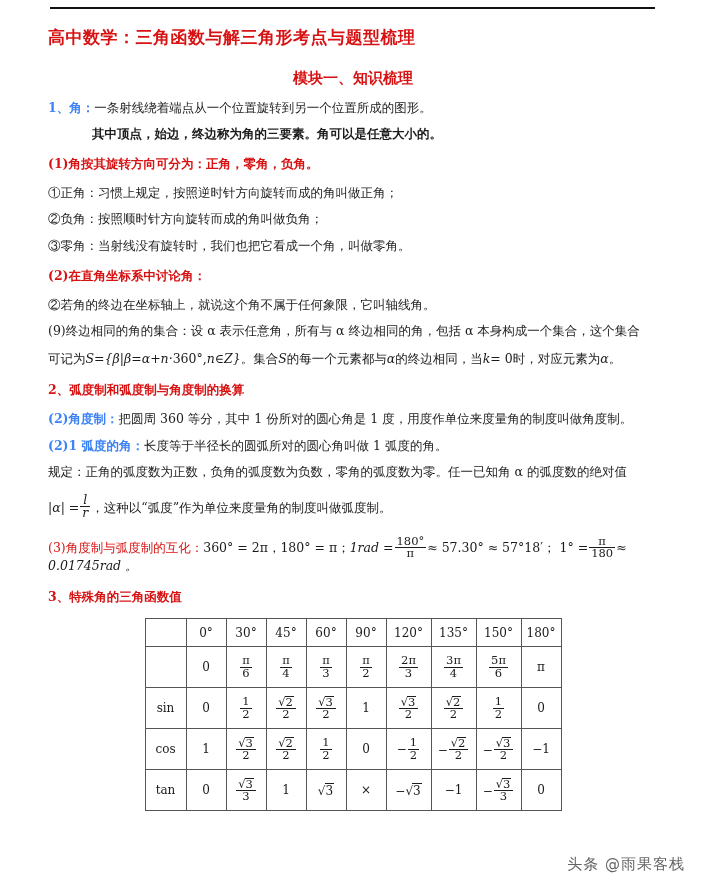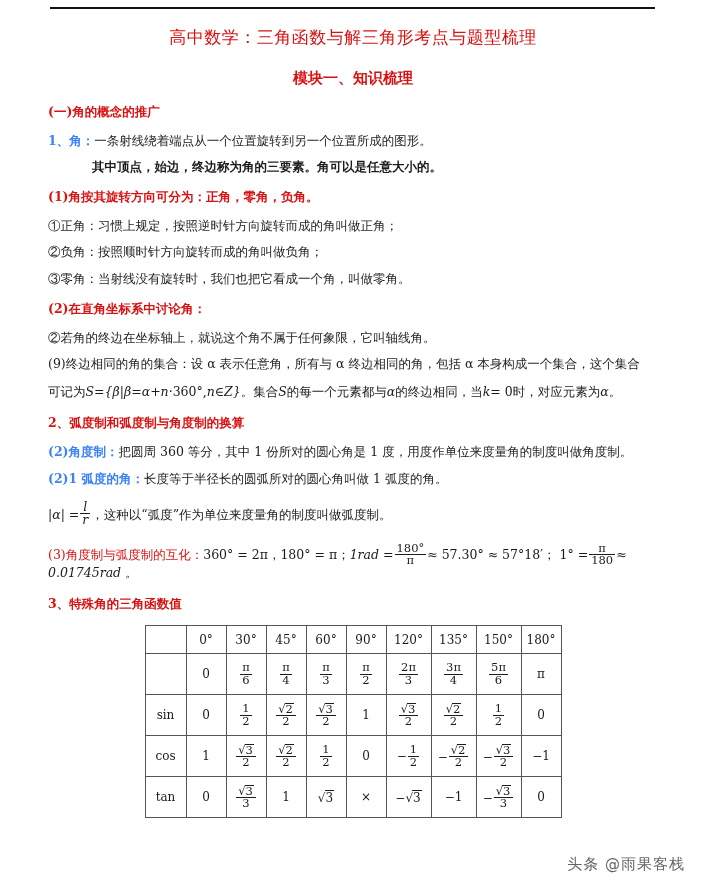--- a/index.html
+++ b/index.html
@@ -35,23 +35,23 @@
   }
 
   .content {
     position: absolute;
     left: 48px;
     top: 20px;
     width: 610px;
   }
 
   .doc-title {
-    text-align: center;
-    color: #d81212;
-    font-weight: normal;
+    text-align: left;
+    color: #d81212;
+    font-weight: bold;
     font-size: 17px;
     letter-spacing: 0.5px;
     margin: 6px 0 0 0;
     font-family: "DejaVu Serif", "Liberation Serif", serif;
   }
 
   .module-head {
     color: #d81212;
     font-weight: bold;
     font-size: 15px;
@@ -195,21 +195,20 @@
 <div class="page">
 
   <div class="top-rule"></div>
 
   <div class="content">
 
     <h1 class="doc-title">高中数学：三角函数与解三角形考点与题型梳理</h1>
 
     <div class="module-head">模块一、知识梳理</div>
 
-    <div class="sec-head">(一)角的概念的推广</div>
     <p class="body-line">
       <span class="lead-black">1、角：</span><span>一条射线绕着端点从一个位置旋转到另一个位置所成的图形。</span>
     </p>
     <p class="body-line indent">
       <span>其中顶点，始边，终边称为角的三要素。角可以是任意大小的。</span>
     </p>
 
     <div class="sec-head">(1)角按其旋转方向可分为：正角，零角，负角。</div>
     <p class="body-line"><span>①正角：习惯上规定，按照逆时针方向旋转而成的角叫做正角；</span></p>
     <p class="body-line"><span>②负角：按照顺时针方向旋转而成的角叫做负角；</span></p>
@@ -222,20 +221,23 @@
     <p class="formula-line">
       <span>可记为</span><span class="math">S</span><span class="math-up">=</span><span class="math">{β|β</span><span class="math-up">=</span><span class="math">α</span><span class="math-up">+</span><span class="math">n</span><span class="math-up">·</span><span class="math-up">360°</span><span class="math-up">,</span><span class="math">n</span><span class="math-up">∈</span><span class="math">Z</span><span class="math">}</span><span>。集合</span><span class="math">S</span><span>的每一个元素都与</span><span class="math">α</span><span>的终边相同，当</span><span class="math">k</span><span class="math-up">= 0</span><span>时，对应元素为</span><span class="math">α</span><span>。</span>
     </p>
 
     <div class="sec-head-num">2、弧度制和弧度制与角度制的换算</div>
     <p class="body-line">
       <span class="lead-black">(2)角度制：</span><span>把圆周 360 等分，其中 1 份所对的圆心角是 1 度，用度作单位来度量角的制度叫做角度制。</span>
     </p>
     <p class="body-line">
       <span class="lead-black">(2)1 弧度的角：</span><span>长度等于半径长的圆弧所对的圆心角叫做 1 弧度的角。</span>
+    </p>
+    <p class="body-line">
+      <span>规定：正角的弧度数为正数，负角的弧度数为负数，零角的弧度数为零。任一已知角 α 的弧度数的绝对值</span>
     </p>
 
     <p class="formula-line">
       <span class="math">|α| =</span><span class="frac"><span class="num math">l</span><span class="den math">r</span></span><span>，这种以“弧度”作为单位来度量角的制度叫做弧度制。</span>
     </p>
 
     <p class="formula-line">
       <span class="lead-red">(3)角度制与弧度制的互化：</span><span class="math-up">360° = 2π</span><span>，</span><span class="math-up">180° = π</span><span>；</span><span class="math">1rad =</span><span class="frac"><span class="num math-up">180°</span><span class="den math-up">π</span></span><span class="math-up">≈ 57.30° ≈ 57°18′；</span>&nbsp;<span class="math-up">1° =</span><span class="frac"><span class="num math-up">π</span><span class="den math-up">180</span></span><span class="math">≈ 0.01745rad 。</span>
     </p>
 

